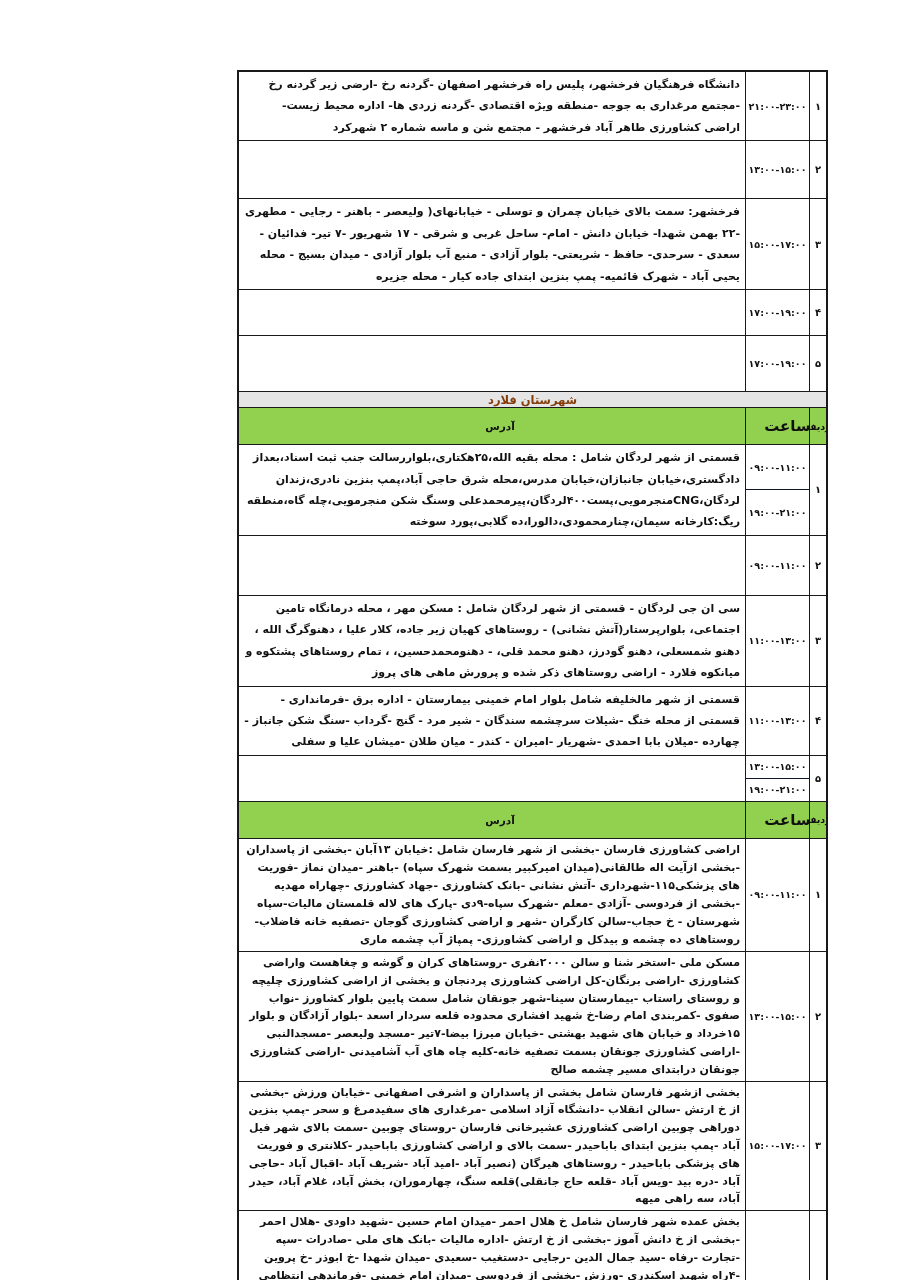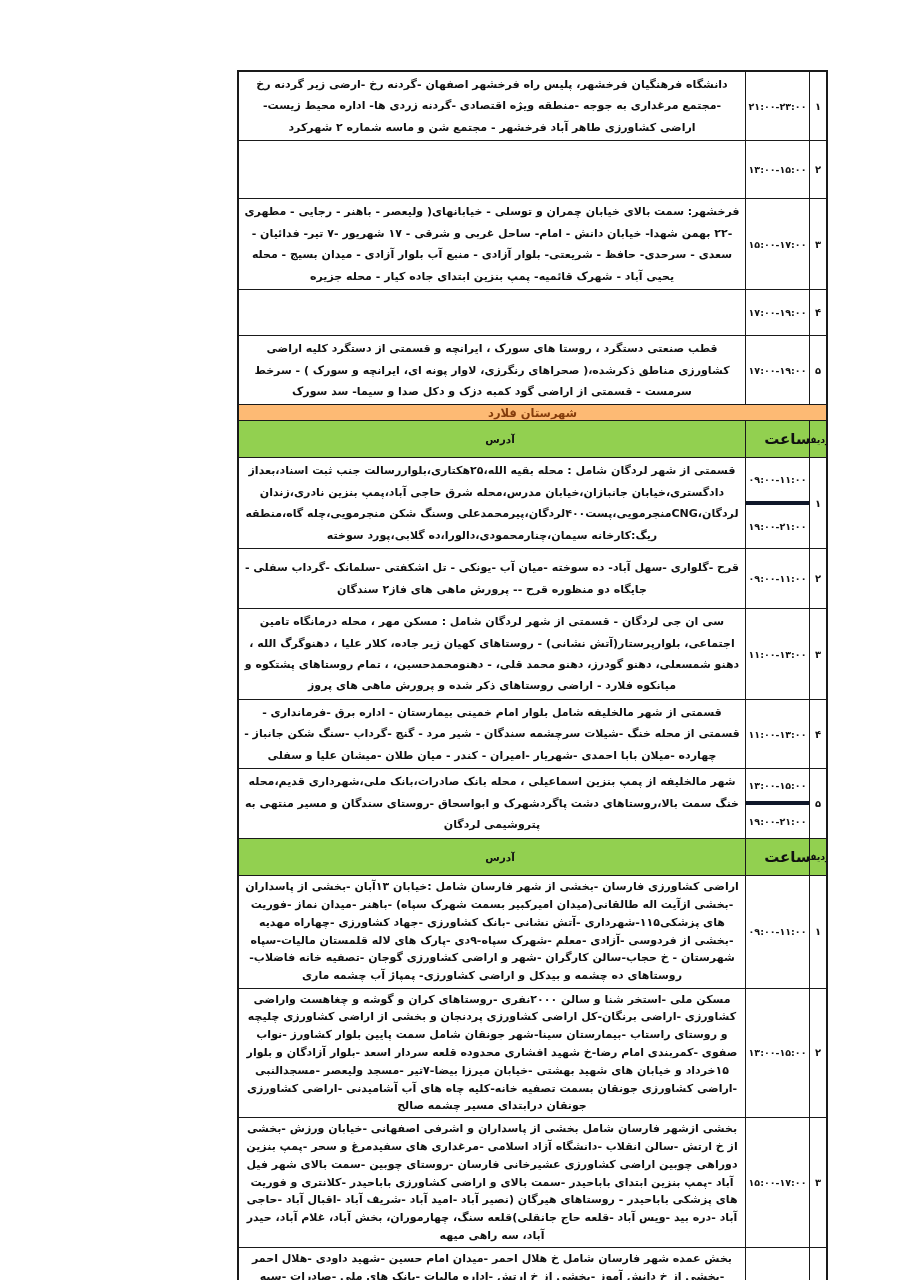--- a/index.html
+++ b/index.html
@@ -5,24 +5,24 @@
   html,body{margin:0;padding:0;}
   body{width:905px;height:1280px;background:#ffffff;font-family:"DejaVu Sans",sans-serif;}
   .page{position:relative;width:905px;height:1280px;overflow:hidden;background:#ffffff;}
   .tbl{position:absolute;left:237px;top:70px;width:591px;border:2px solid #1a1a1a;direction:rtl;box-sizing:border-box;background:#fff;}
   .row{display:flex;border-bottom:1px solid #1a1a1a;box-sizing:border-box;align-items:stretch;}
   .tbl > :last-child{border-bottom:none;}
   .cell{box-sizing:border-box;}
   .idx{flex:0 0 17px;width:17px;border-left:1px solid #1a1a1a;display:flex;align-items:center;justify-content:center;font-size:10px;font-weight:bold;color:#111;overflow:hidden;white-space:nowrap;}
   .time{flex:0 0 64px;width:64px;border-left:1px solid #1a1a1a;display:flex;flex-direction:column;font-weight:bold;color:#111;}
   .tslot{flex:1;display:flex;align-items:center;justify-content:center;direction:ltr;font-size:9.5px;letter-spacing:-0.3px;}
-  .tslot + .tslot{border-top:4px solid #0f172a;}
-  .addr{flex:1;display:flex;align-items:center;justify-content:center;text-align:center;font-size:11px;font-weight:bold;color:#111;line-height:1.95;padding:2px 5px;}
+  .tslot + .tslot{border-top:1px solid #0f172a;}
+  .addr{flex:1;display:flex;align-items:center;justify-content:center;font-size:11px;font-weight:bold;color:#111;line-height:1.95;padding:2px 5px;}
   .tight .addr{line-height:1.62;}
-  .sec-title{background:#fdba74;color:#843C0B;text-align:center;font-weight:bold;font-size:11.5px;border-bottom:1px solid #1a1a1a;height:16px;line-height:16px;box-sizing:border-box;}
+  .sec-title{background:#e5e5e5;color:#843C0B;text-align:center;font-weight:bold;font-size:11.5px;border-bottom:1px solid #1a1a1a;height:16px;line-height:16px;box-sizing:border-box;}
   .cols{background:#92D050;min-height:15px;}
   .cols .cell{display:flex;align-items:center;justify-content:center;}
   .cols .addr{padding:12px;line-height:normal;font-size:10.5px;margin-left:16px;}
   .cols .time{flex-direction:row;font-size:15px;padding-left:20px;}
   .cols .idx{font-size:9.5px;}
 </style>
 </head>
 <body>
 
 <div class="page">
@@ -52,21 +52,20 @@
       <div class="cell idx">۴</div>
       <div class="cell time">
           <div class="tslot">۱۷:۰۰-۱۹:۰۰</div>
         </div>
     </div>
     <div class="row" style="min-height:56px">
       <div class="cell idx">۵</div>
       <div class="cell time">
           <div class="tslot">۱۷:۰۰-۱۹:۰۰</div>
         </div>
-      <div class="cell addr">قطب صنعتی دستگرد ، روستا های سورک ، ایرانچه و  قسمتی از دستگرد کلیه اراضی  کشاورزی مناطق ذکرشده،( صحراهای رنگرزی، لاوار پونه ای، ایرانچه و سورک ) - سرخط سرمست  - قسمتی از اراضی گود کمبه دزک و دکل صدا و سیما- سد سورک</div>
     </div>
 
     <div class="sec-title">شهرستان فلارد</div>
     <div class="row cols">
       <div class="cell idx">ردیف</div>
       <div class="cell time">ساعت</div>
       <div class="cell addr">آدرس</div>
     </div>
     <div class="row" style="min-height:76px">
       <div class="cell idx">۱</div>
@@ -74,21 +73,20 @@
         <div class="tslot">۰۹:۰۰-۱۱:۰۰</div>
         <div class="tslot">۱۹:۰۰-۲۱:۰۰</div>
       </div>
       <div class="cell addr">قسمتی از شهر لردگان شامل : محله بقیه الله،۲۵هکتاری،بلواررسالت جنب ثبت اسناد،بعداز دادگستری،خیابان جانبازان،خیابان مدرس،محله شرق حاجی آباد،پمپ بنزین نادری،زندان لردگان،CNGمنجرمویی،پست۴۰۰لردگان،پیرمحمدعلی وسنگ شکن منجرمویی،چله گاه،منطقه ریگ:کارخانه سیمان،چنارمحمودی،دالورا،ده گلابی،پورد سوخته</div>
     </div>
     <div class="row" style="min-height:60px">
       <div class="cell idx">۲</div>
       <div class="cell time">
           <div class="tslot">۰۹:۰۰-۱۱:۰۰</div>
         </div>
-      <div class="cell addr">قرح -گلواری -سهل آباد- ده سوخته -میان آب -یونکی - تل اشکفتی -سلمانک -گرداب سفلی  - جایگاه دو منظوره قرح -- پرورش ماهی های فاز۲ سندگان</div>
     </div>
     <div class="row" style="min-height:76px">
       <div class="cell idx">۳</div>
       <div class="cell time">
           <div class="tslot">۱۱:۰۰-۱۳:۰۰</div>
         </div>
       <div class="cell addr">سی ان جی لردگان - قسمتی از شهر لردگان شامل : مسکن مهر ، محله درمانگاه تامین اجتماعی، بلوارپرستار(آتش نشانی) - روستاهای کهیان زیر جاده، کلار علیا ، دهنوگرگ الله ، دهنو شمسعلی، دهنو گودرز، دهنو محمد قلی، - دهنومحمدحسین، ، تمام روستاهای پشتکوه و میانکوه فلارد - اراضی روستاهای ذکر شده و پرورش ماهی های پروز</div>
     </div>
     <div class="row" style="min-height:62px">
       <div class="cell idx">۴</div>
@@ -96,21 +94,20 @@
           <div class="tslot">۱۱:۰۰-۱۳:۰۰</div>
         </div>
       <div class="cell addr">قسمتی از شهر مالخلیفه شامل بلوار امام خمینی بیمارستان - اداره برق -فرمانداری - قسمتی از محله خنگ -شیلات سرچشمه سندگان  - شیر مرد - گنج -گرداب -سنگ شکن جانباز - چهارده -میلان بابا احمدی -شهریار -امیران - کندر - میان طلان -میشان علیا و سفلی</div>
     </div>
     <div class="row" style="min-height:46px">
       <div class="cell idx">۵</div>
       <div class="cell time">
         <div class="tslot">۱۳:۰۰-۱۵:۰۰</div>
         <div class="tslot">۱۹:۰۰-۲۱:۰۰</div>
       </div>
-      <div class="cell addr">شهر مالخلیفه از پمپ بنزین اسماعیلی ، محله بانک صادرات،بانک ملی،شهرداری قدیم،محله خنگ سمت بالا،روستاهای دشت پاگردشهرک و ابواسحاق -روستای سندگان و مسیر منتهی به پتروشیمی لردگان</div>
     </div>
 
     <div class="row cols">
       <div class="cell idx">ردیف</div>
       <div class="cell time">ساعت</div>
       <div class="cell addr">آدرس</div>
     </div>
     <div class="row tight" style="min-height:113px">
       <div class="cell idx">۱</div>
       <div class="cell time">

